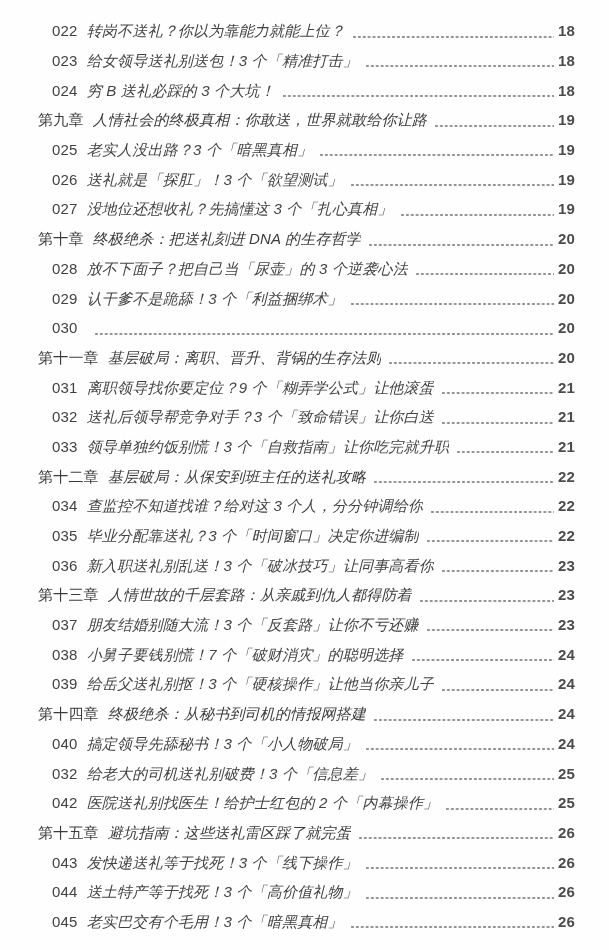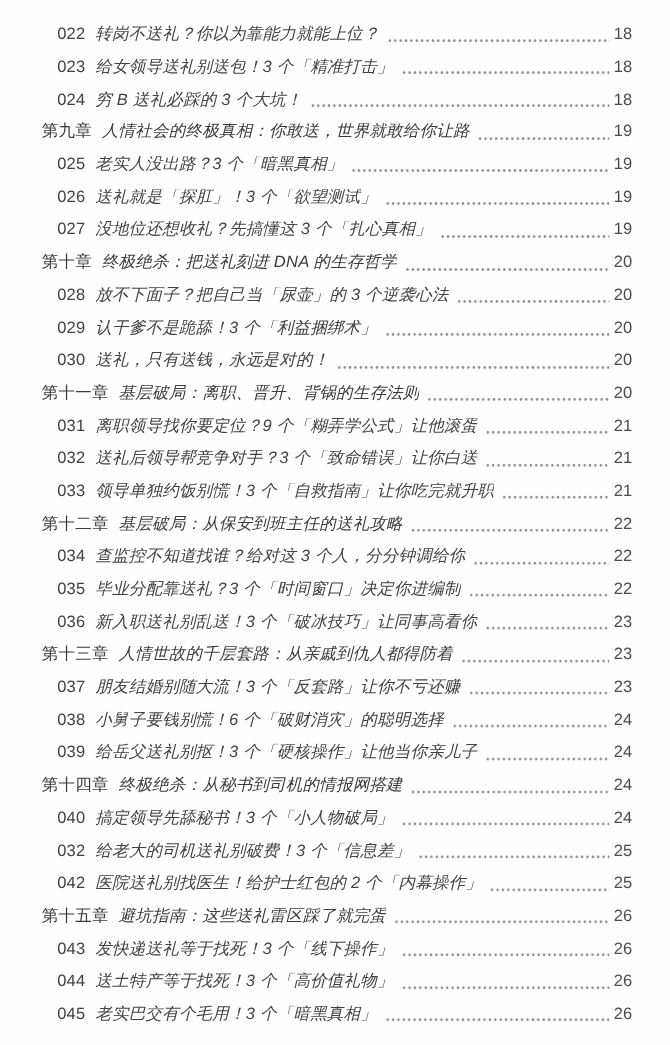--- a/index.html
+++ b/index.html
@@ -37,21 +37,21 @@
   .leader{
     flex:1 1 10px;
     min-width:10px;
     align-self:stretch;
     margin:0 4px 0 7px;
     background-image:radial-gradient(circle,var(--dots) 1.05px,rgba(255,255,255,0) 1.4px);
     background-size:4.9px 4px;
     background-repeat:repeat-x;
     background-position:left 0 bottom 7px;
   }
-  .page-num{flex:0 0 auto;color:var(--pagenum);min-width:17px;text-align:right;}
+  .page-num{flex:0 0 auto;color:var(--pagenum);min-width:17px;text-align:right;font-weight:bold;}
 </style>
 </head>
 <body>
 
 <div class="page">
   <div>
       <div class="row entry">
         <span class="num">022</span>
         <span class="title">转岗不送礼？你以为靠能力就能上位？</span>
         <span class="leader"></span>
@@ -106,21 +106,20 @@
         <span class="page-num">20</span>
       </div>
       <div class="row entry">
         <span class="num">029</span>
         <span class="title">认干爹不是跪舔！3 个「利益捆绑术」</span>
         <span class="leader"></span>
         <span class="page-num">20</span>
       </div>
       <div class="row entry">
         <span class="num">030</span>
-        <span class="title">送礼，只有送钱，永远是对的！</span>
         <span class="leader"></span>
         <span class="page-num">20</span>
       </div>
       <div class="row chapter">
         <span class="num">第十一章</span>
         <span class="title">基层破局：离职、晋升、背锅的生存法则</span>
         <span class="leader"></span>
         <span class="page-num">20</span>
       </div>
       <div class="row entry">
@@ -172,21 +171,21 @@
         <span class="page-num">23</span>
       </div>
       <div class="row entry">
         <span class="num">037</span>
         <span class="title">朋友结婚别随大流！3 个「反套路」让你不亏还赚</span>
         <span class="leader"></span>
         <span class="page-num">23</span>
       </div>
       <div class="row entry">
         <span class="num">038</span>
-        <span class="title">小舅子要钱别慌！6 个「破财消灾」的聪明选择</span>
+        <span class="title">小舅子要钱别慌！7 个「破财消灾」的聪明选择</span>
         <span class="leader"></span>
         <span class="page-num">24</span>
       </div>
       <div class="row entry">
         <span class="num">039</span>
         <span class="title">给岳父送礼别抠！3 个「硬核操作」让他当你亲儿子</span>
         <span class="leader"></span>
         <span class="page-num">24</span>
       </div>
       <div class="row chapter">

